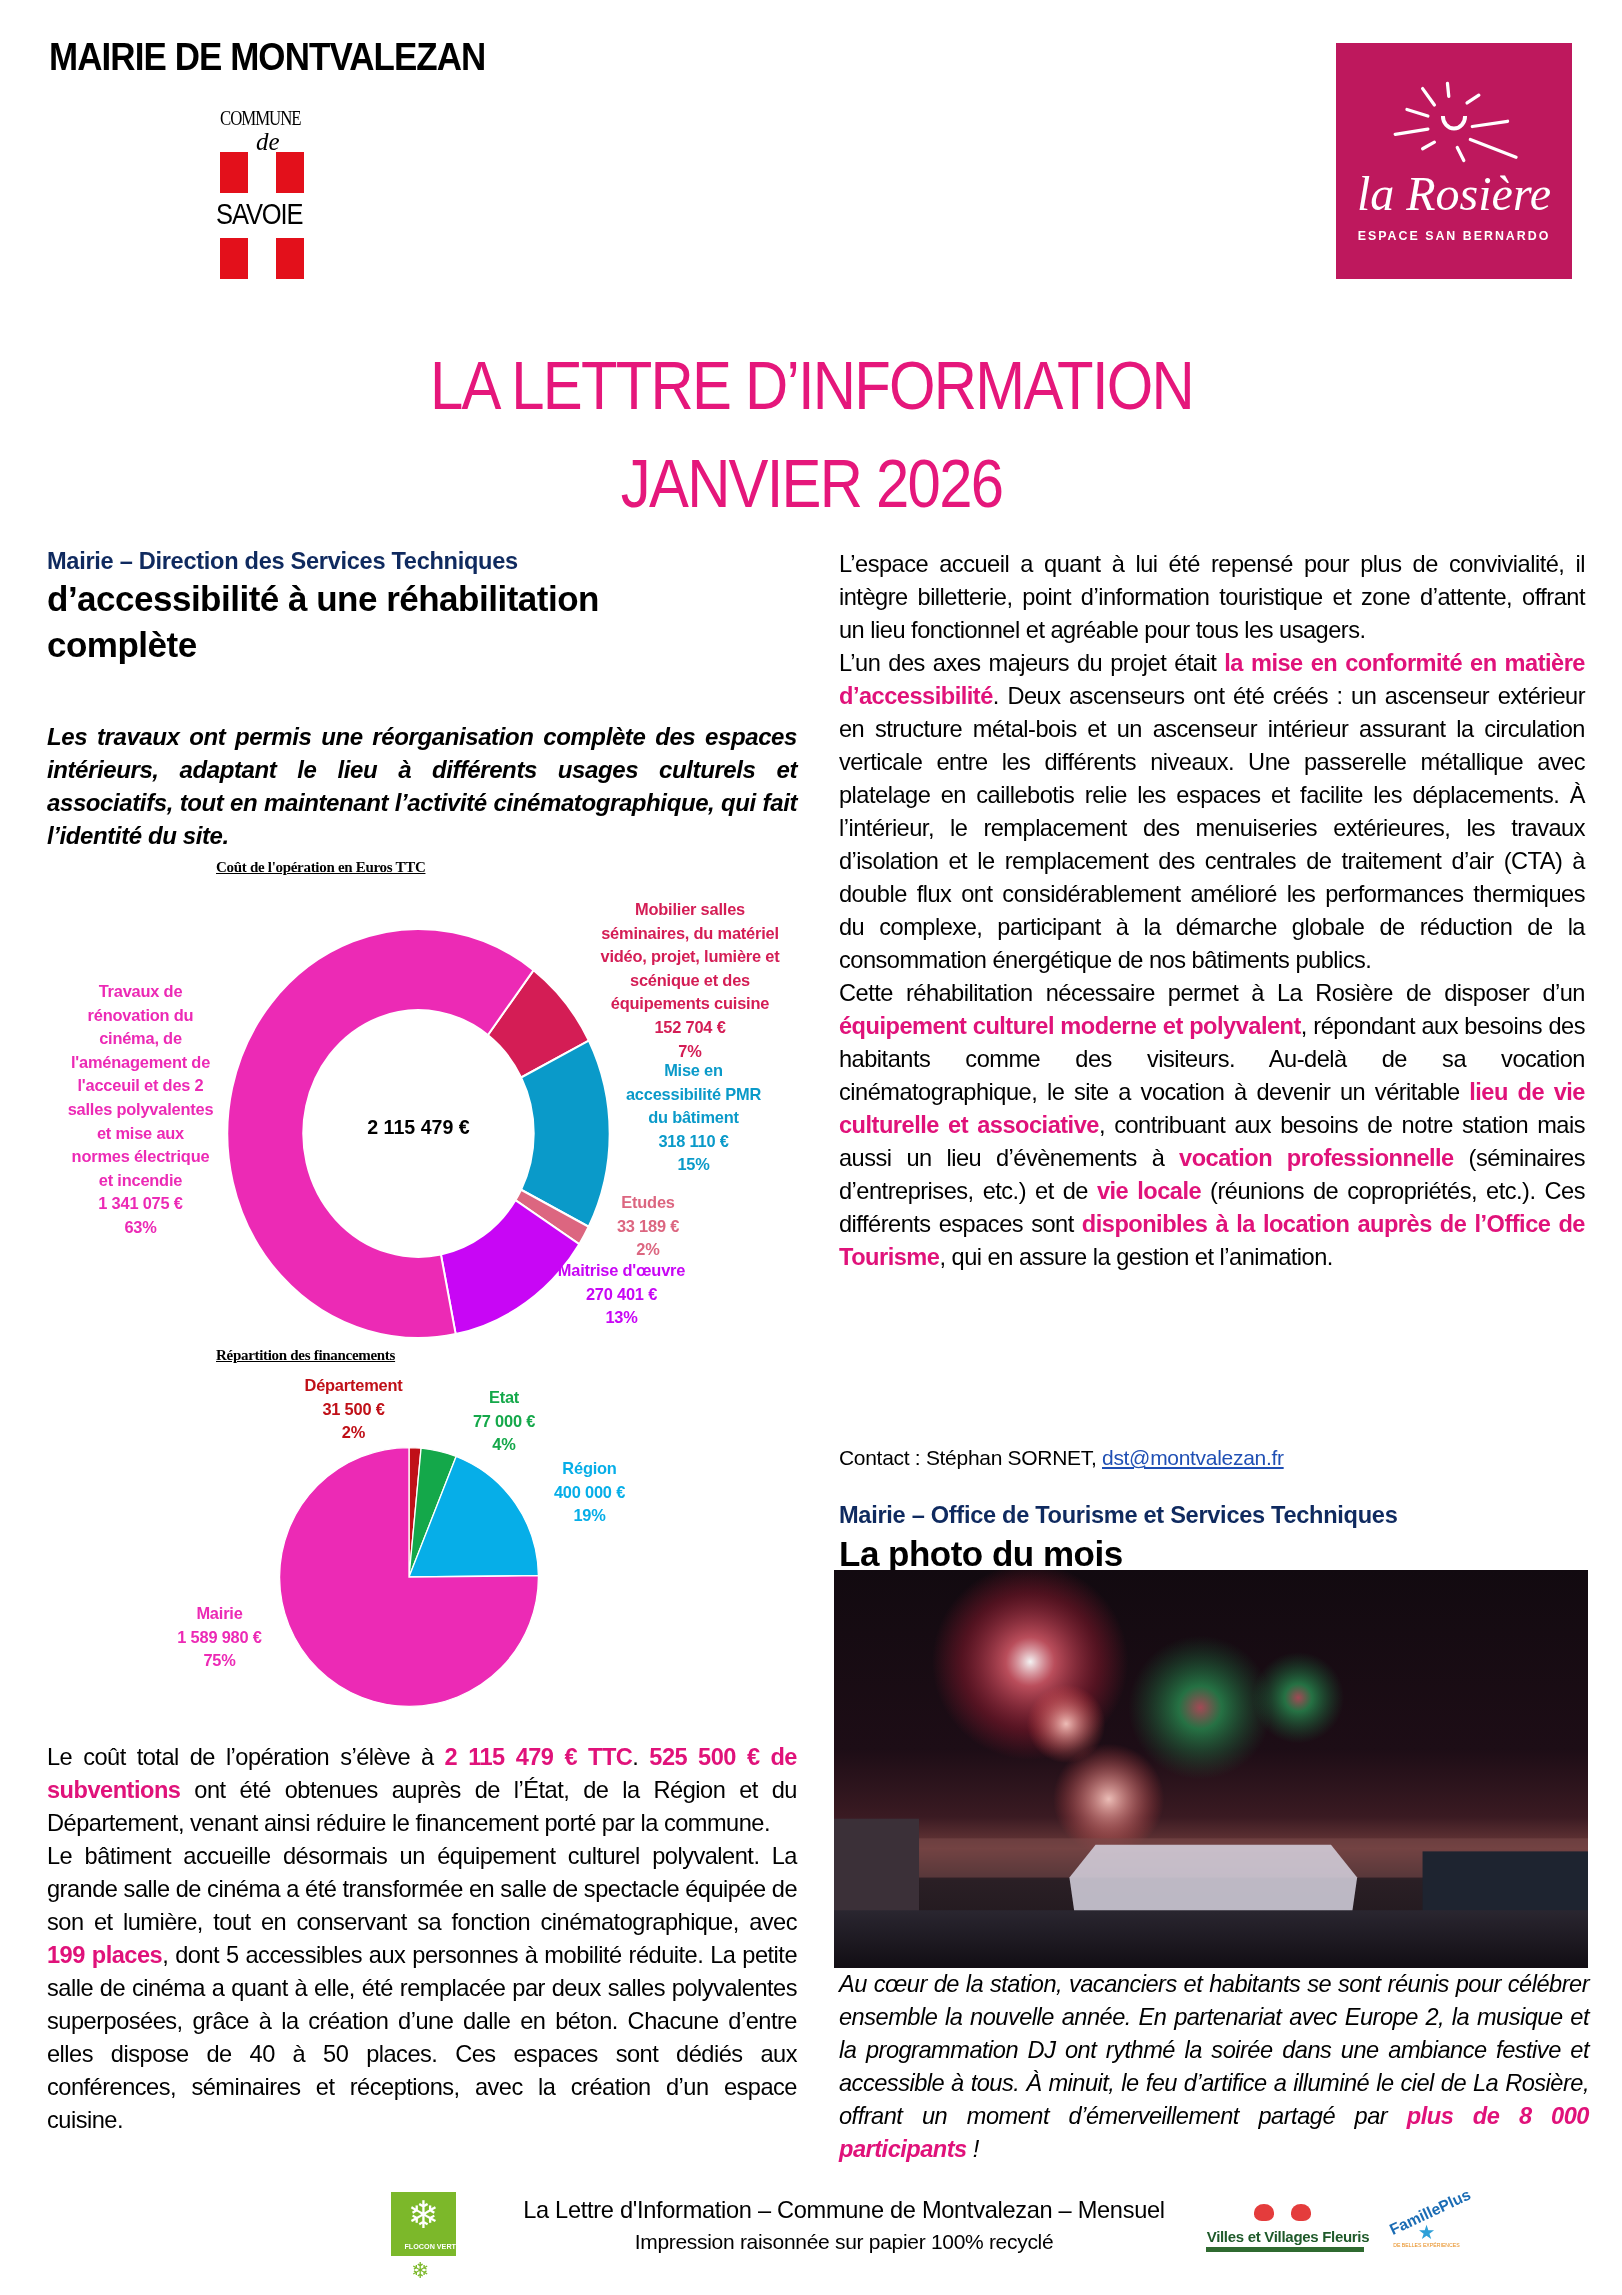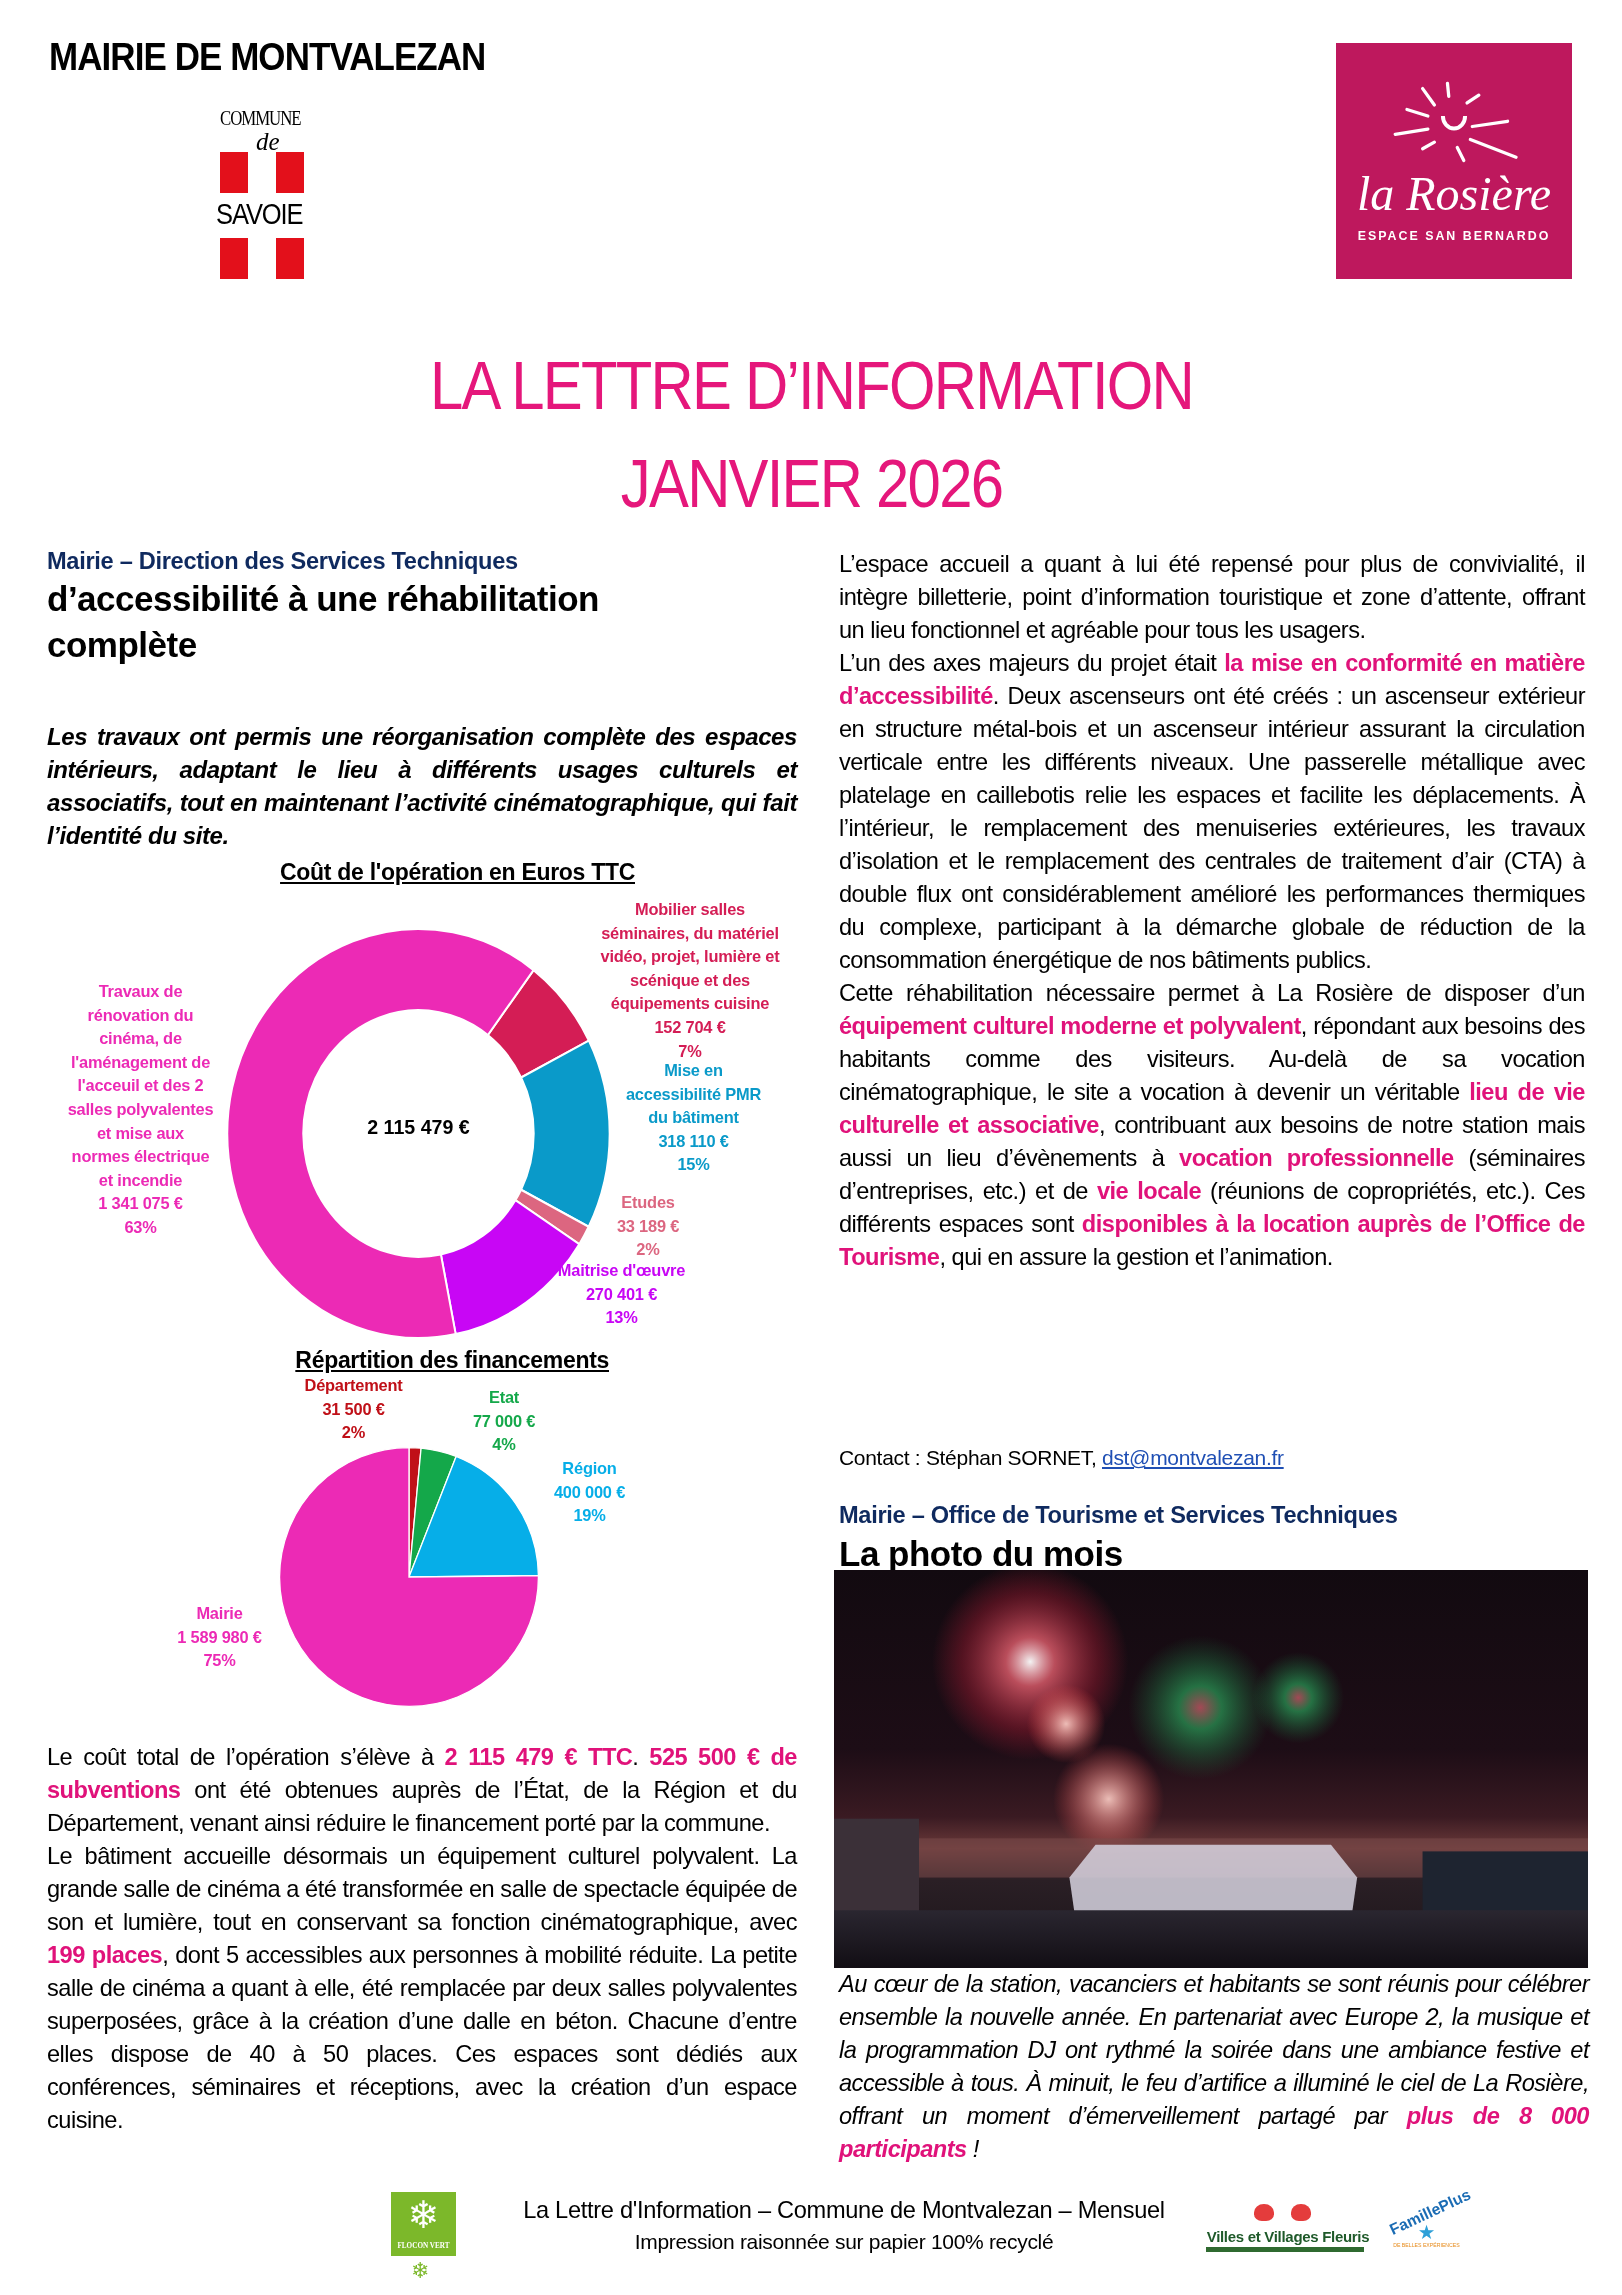--- a/index.html
+++ b/index.html
@@ -21,21 +21,21 @@
   #title-1 { top:346px; }
   #title-2 { top:444px; }
   
   .col-left { left:47px; width:750px; }
   .col-right { left:839px; width:746px; }
   .section-label { color:#0f2a5f; font-weight:bold; font-size:23.6px; letter-spacing:-0.3px; }
   .article-title { font-weight:bold; font-size:35px; line-height:46px; letter-spacing:-0.5px; }
   .lead { font-weight:bold; font-style:italic; font-size:24px; line-height:33px; text-align:justify; letter-spacing:-0.4px; }
   .body-text { font-size:23.6px; line-height:33px; text-align:justify; letter-spacing:-0.5px; }
   .hl { color:#e0127a; font-weight:bold; }
-  .chart-title { font-weight:bold; font-size:23px; text-decoration:underline; text-align:right; letter-spacing:-0.3px; }
+  .chart-title { font-weight:bold; font-size:15px; text-decoration:underline; text-align:left; letter-spacing:-0.3px;font-family:Liberation Serif, serif; }
   .chart-label { text-align:center; font-weight:bold; font-size:16.4px; line-height:23.6px; letter-spacing:-0.2px; }
   .photo { background:linear-gradient(180deg,#120a10 0%,#1d0d16 45%,#3a1a22 62%,#6b3a3a 70%,#2a1f25 78%,#1a1418 100%); overflow:hidden; }
   .caption { font-style:italic; font-size:23.6px; line-height:33px; text-align:justify; letter-spacing:-0.5px; }
   .email-link { color:#1f4fb4; text-decoration:underline; }
   .footer-line1 { font-size:23.6px; letter-spacing:-0.3px; text-align:center; }
   .footer-line2 { font-size:21px; text-align:center; letter-spacing:-0.3px; }
 </style>
 </head>
 <body>
 
@@ -215,21 +215,21 @@
     <rect x="0" y="520" width="1153" height="88" fill="url(#crowd)"></rect>
   </svg>
 </div>
 
 <div class="abs col-right caption" style="top:1968px; width:750px;">
   <span>Au cœur de la station, vacanciers et habitants se sont réunis pour célébrer ensemble la nouvelle année. En partenariat avec Europe 2, la musique et la programmation DJ ont rythmé la soirée dans une ambiance festive et accessible à tous. À minuit, le feu d’artifice a illuminé le ciel de La Rosière, offrant un moment d’émerveillement partagé par </span><span class="hl">plus de 8 000 participants</span><span> !</span>
 </div>
 
 <div class="abs" style="left:391px; top:2192px; width:65px; height:64px; background:#7cb82a;">
   <div style="position:absolute; left:0; right:0; top:2.6px; text-align:center; color:#fff; font-size:38px; line-height:41px;">❄</div>
-  <div style="position:absolute; left:0; right:0; top:50px; text-align:center; color:#fff; font-size:7.2px; font-weight:bold;font-family:Liberation Serif, serif;">FLOCON VERT</div>
+  <div style="position:absolute; left:0; right:0; top:50px; text-align:right; color:#fff; font-size:7.2px; font-weight:bold;">FLOCON VERT</div>
 </div>
 <div class="abs" style="left:411px; top:2258px; color:#7cb82a; font-size:22px;">❄</div>
 
 <div class="abs footer-line1" style="left:484px; top:2197px; width:720px;">La Lettre d'Information – Commune de Montvalezan – Mensuel</div>
 <div class="abs footer-line2" style="left:484px; top:2230px; width:720px;">Impression raisonnée sur papier 100% recyclé</div>
 
 <div class="abs" style="left:1203px; top:2204px; width:170px; height:52px;">
   <div style="position:absolute; left:51px; top:0; width:19.6px; height:17px; background:#e43c3c; border-radius:50% 50% 40% 40%;"></div>
   <div style="position:absolute; left:88px; top:0; width:19.6px; height:17px; background:#e43c3c; border-radius:50% 50% 40% 40%;"></div>
   <div style="position:absolute; left:0; top:23.6px; width:170px; text-align:center; color:#1f5a2a; font-weight:bold; font-size:15px; letter-spacing:-0.3px;">Villes et Villages Fleuris</div>

